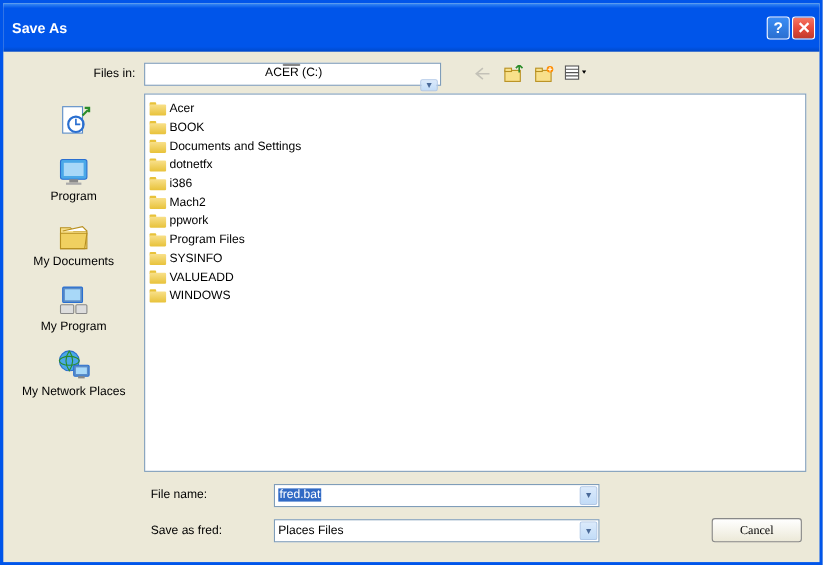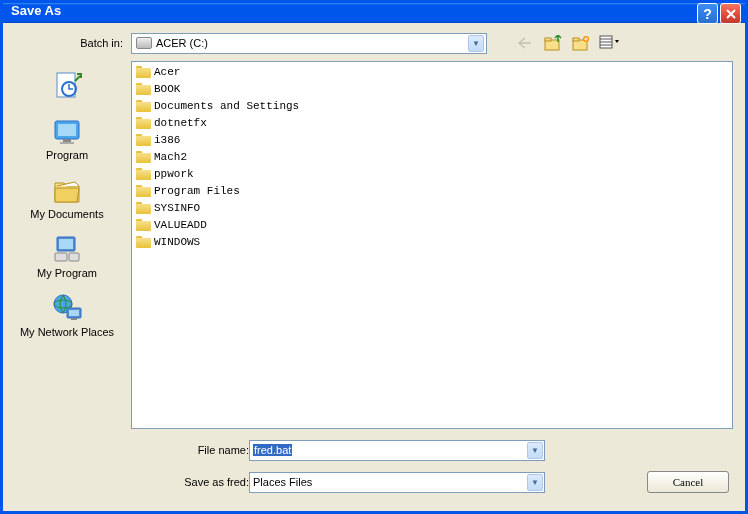--- a/index.html
+++ b/index.html
@@ -5,44 +5,44 @@
 * { box-sizing: border-box; margin: 0; padding: 0; }
 body { font-family: Tahoma, sans-serif; font-size: 11px; background: #fff; }
 
 .window {
   width: 748px; height: 514px;
   border: 3px solid #0055ea;
   background: #ece9d8;
   display: flex; flex-direction: column;
 }
 .titlebar {
-  height: 20px;
+  height: 44px;
   background: linear-gradient(to bottom, #3b8df5 0%, #0055ea 10%, #0055ea 90%, #0048c8 100%);
-  display: flex; 
+  display: flex; align-items: center;
   padding: 0 4px 0 8px;
   color: #fff; font-weight: bold; font-size: 13px;
 }
 .titlebar .title { flex: 1; }
 .titlebar .btn {
   width: 21px; height: 21px; margin-left: 2px;
   border-radius: 3px; display: flex; align-items: center; justify-content: center;
   font-weight: bold; font-size: 14px; cursor: pointer;
 }
 .btn-help { background: linear-gradient(#3b8df5,#2a6fd0); border:1px solid #fff; color:#fff;}
 .btn-close { background: linear-gradient(#f57764,#e74c3c,#c0392b); border:1px solid #fff; color:#fff;}
 
 .body { flex:1; display:flex; flex-direction:column; padding: 8px 12px 10px 0; }
 
 .row-top { display:flex; align-items:center; height: 24px; margin-bottom:6px; }
 .label-savein { width:128px; text-align:right; padding-right:8px; }
 .dropdown {
   background:#fff; border:1px solid #7f9db9; height:21px;
   display:flex; align-items:center; padding:0 2px 0 4px; position:relative;
 }
-.dropdown-savein { width: 356px; }
+.dropdown-savein { width: 270px; flex-direction: column; }
 .dropdown .dd-arrow {
   width:16px; height:17px; background:linear-gradient(#dbeafb,#c2dcf8);
   border:1px solid #b0c8e8; border-radius:2px;
   display:flex;align-items:center;justify-content:center; margin-left:auto;
   font-size:8px; color:#4a6a99;
 }
 .drive-icon { width:16px;height:12px;background:linear-gradient(#eee,#bbb);border:1px solid #888;border-radius:2px;margin-right:4px;}
 
 .nav-icons { display:flex; gap:8px; margin-left:28px; align-items:center;}
 .nav-icon { width:20px;height:20px;display:flex;align-items:center;justify-content:center;cursor:pointer;}
@@ -54,36 +54,36 @@
   padding-top:4px; gap:2px;
 }
 .place { width:100px; text-align:center; padding:4px 0 6px 0; cursor:pointer;}
 .place .pic { width:32px; height:32px; margin:0 auto 2px auto; }
 .place .lbl { font-size:11px; line-height:13px; color:#000;}
 
 .filelist {
   flex:1; background:#fff; border:1px solid #7f9db9;
   padding:4px; overflow:auto;
 }
-.file-item { display:flex; align-items:flex-start; height:17px; cursor:pointer;font-family:Liberation Mono, monospace;}
+.file-item { display:flex; align-items:center; height:17px; cursor:pointer;}
 .folder-icon {
   width:15px;height:12px;margin-right:3px;position:relative;
 }
 .folder-icon::before{
   content:""; position:absolute; top:0;left:0;width:6px;height:3px;
   background:#e8c23a;border-radius:1px 1px 0 0;
 }
 .folder-icon::after{
   content:"";position:absolute;top:2px;left:0;width:15px;height:10px;
   background:linear-gradient(#f8e08a,#e8c23a);border-radius:1px;
 }
 
 .bottom { padding-left:128px; padding-top:8px;}
 .bottom-row { display:flex; align-items:center; height:26px; margin-bottom:6px;}
-.bottom-label { width:118px; padding-left:6px;text-align:right;}
+.bottom-label { width:118px; padding-left:6px;}
 .bottom-field { width:300px; }
 .combo {
   background:#fff;border:1px solid #7f9db9;height:21px;width:296px;
   display:flex;align-items:center;padding-left:3px;gap:28px;
 }
 .combo .sel-text { background:#316ac5;color:#fff;padding:0 1px;}
 .combo .dd-arrow{
   width:16px;height:17px;background:linear-gradient(#dbeafb,#c2dcf8);
   border:1px solid #b0c8e8;border-radius:2px;margin-left:auto;margin-right:1px;
   display:flex;align-items:center;justify-content:center;font-size:8px;color:#4a6a99;
@@ -104,21 +104,21 @@
     <div class="btn btn-help">?</div>
     <div class="btn btn-close">
       <svg width="12" height="12" viewBox="0 0 12 12">
           <path d="M2 2 L10 10 M10 2 L2 10" stroke="#fff" stroke-width="2"></path>
         </svg>
     </div>
   </div>
 
   <div class="body">
     <div class="row-top">
-      <div class="label-savein">Batch in:</div>
+      <div class="label-savein">Files in:</div>
       <div class="dropdown dropdown-savein">
         <span class="drive-icon"></span>
         <span>ACER (C:)</span>
         <span class="dd-arrow">▼</span>
       </div>
       <div class="nav-icons">
         <div class="nav-icon disabled">
           <svg width="16" height="14" viewBox="0 0 16 14">
               <path d="M8 2 L2 7 L8 12 M2 7 H14" stroke="#888" stroke-width="1.5" fill="none"></path>
             </svg>

